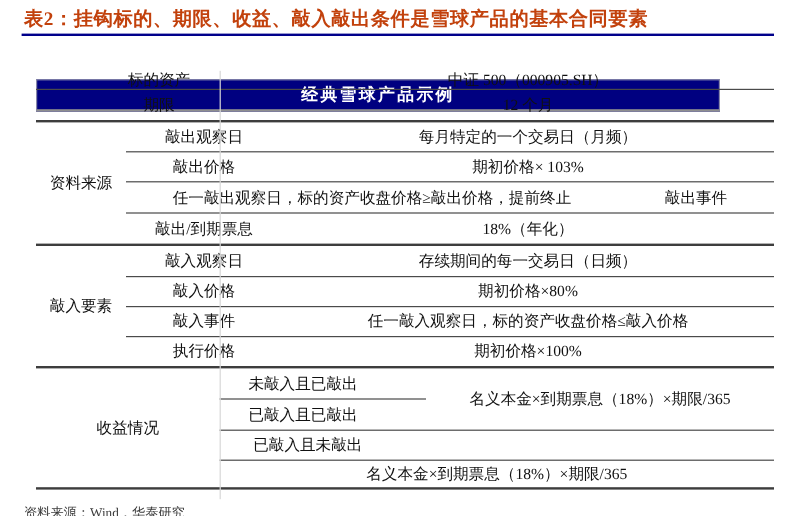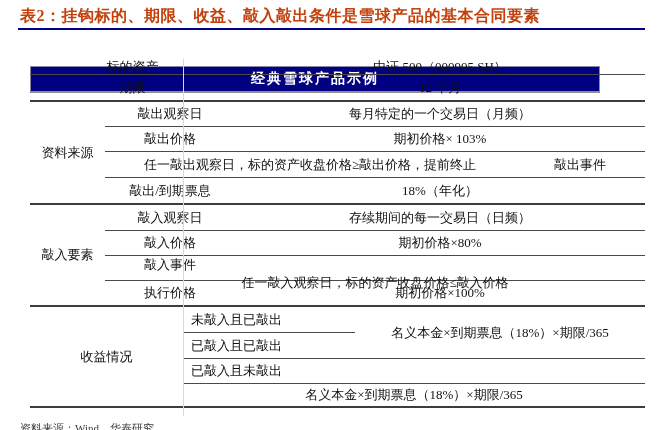--- a/index.html
+++ b/index.html
@@ -32,33 +32,33 @@
   .grp { display:flex; }
   .gcell { width:75px; display:flex; align-items:center; justify-content:center; }
   .ginner { flex:1; }
   .grow .flab { width:130px; }
   .grow .fval { flex:1; }
   .grow { border-bottom:1px solid #4a4a4a; }
   .grow:last-child { border-bottom:none; }
   .secB1 .grow:nth-child(1){height:25px;} .secB1 .grow:nth-child(2){height:25px;}
   .secB1 .grow:nth-child(3){height:26px;} .secB1 .grow:nth-child(4){height:25px;}
   .secB2 .grow:nth-child(1){height:26px;} .secB2 .grow:nth-child(2){height:25px;}
-  .secB2 .grow:nth-child(3){height:25px;flex-direction:column;} .secB2 .grow:nth-child(4){height:24px;}
+  .secB2 .grow:nth-child(3){height:25px;} .secB2 .grow:nth-child(4){height:24px;}
 
   
   .secC { display:flex; }
   .secC .gcell { width:153px; }
   .merged { border-bottom:1px solid #4a4a4a; display:flex; }
   .sublab-col { width:172px; display:flex; flex-direction:column; }
-  .sublab { height:25px; display:flex; align-items:center; padding-left:8px; }
+  .sublab { height:25px; display:flex; align-items:center; padding-left:24px; }
   .sublab.first { border-bottom:1px solid #4a4a4a; height:26px; }
   .mval { flex:1; display:flex; align-items:center; justify-content:center; }
   .crow { border-bottom:1px solid #4a4a4a; }
   .crow:last-child { border-bottom:none; }
-  .crow .slab { width:172px; display:flex; align-items:center; padding-left:8px; }
+  .crow .slab { width:172px; display:flex; align-items:center; padding-left:28px; }
   .crow .sval { flex:1; display:flex; align-items:center; justify-content:center; }
   .cr3 { height:25px; } .cr4 { height:22px; }
 
   .footer { position:absolute; left:20px; top:421px; font-size:11px; line-height:14px;
             color:#3a3a3a; white-space:nowrap; }
 </style>
 </head>
 <body>
 
 <div class="page">

